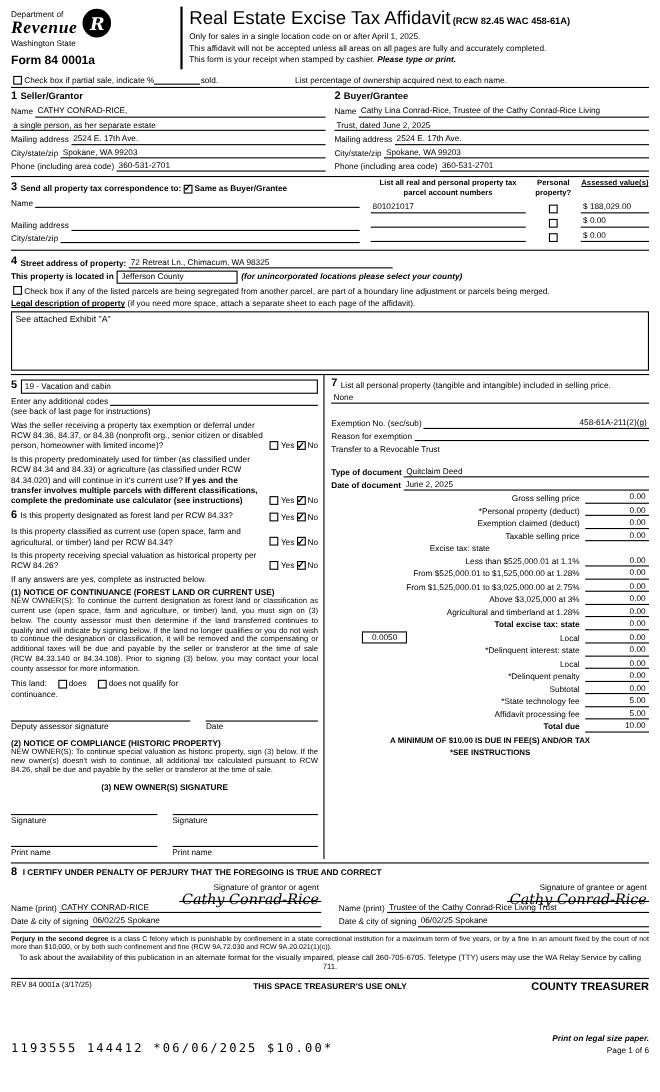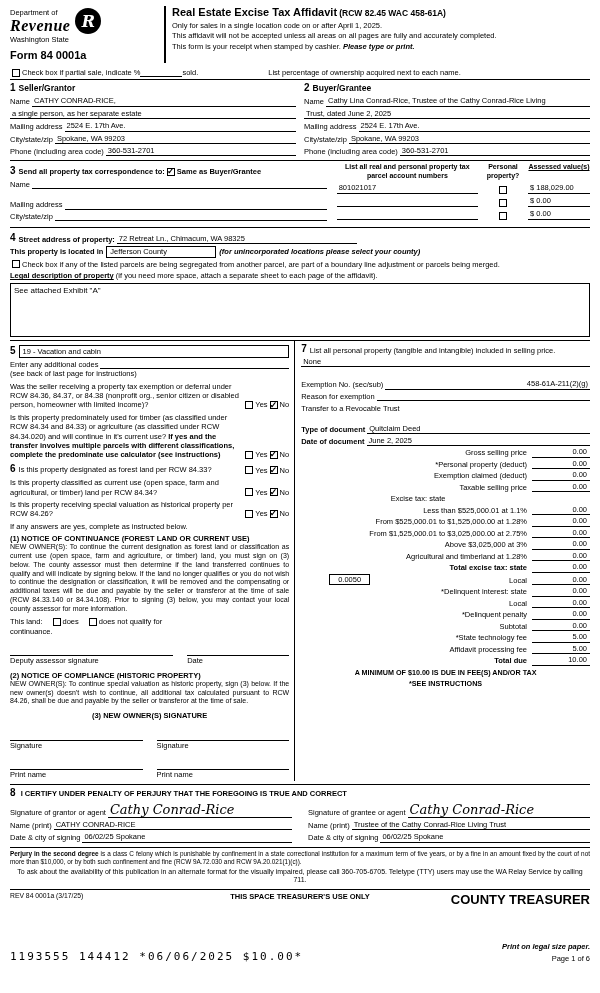--- a/index.html
+++ b/index.html
@@ -25,21 +25,21 @@
   .hdr-left { width:148px; padding-top:2px; }
   .dept-row { display:flex; gap:5px; align-items:flex-start; }
   .dept-small { font-size:7.5px; }
   .dept-big { font:italic bold 16px "Liberation Serif", serif; letter-spacing:.5px; }
   .logo { width:26px; height:26px; border-radius:50%; background:#000; color:#fff;
           display:flex; align-items:center; justify-content:center;
           font:italic bold 16px "DejaVu Serif", serif; flex:none; }
   .form-no { font-weight:bold; font-size:11px; margin-top:4px; }
   .vdiv { width:2px; background:#000; margin:0 6px; }
   .hdr-right { flex:1; }
-  .title { font-size:11px; font-weight:bold; }
+  .title { font-size:17px; font-weight:normal; }
   .rcw { font-size:8.5px; font-weight:bold; }
   .hnote { font-size:7.5px; margin-top:1px; }
   
   .partial { display:flex; align-items:flex-end; border-bottom:1px solid #000; padding:3px 0 2px; }
   .pctfill { width:42px; border-bottom:1px solid #000; min-height:8px; }
   .partial-right { margin-left:70px; }
   
   .s12 { display:flex; gap:8px; padding-top:2px; }
   .party { flex:1; }
   .sec-title { margin-bottom:1px; }
@@ -80,29 +80,29 @@
   .tlabel { text-align:right; padding-right:5px; }
   .tval { width:58px; border-bottom:1px solid #000; text-align:right; padding:0 3px; }
   .texcise { text-align:center; margin:2px 55px 0 0; font-size:7.5px; }
   .tprefix { margin-right:auto; border:1px solid #000; padding:0 8px; margin-left:28px; }
   .tmin { text-align:center; font-weight:bold; margin-top:2px; font-size:7.2px; }
   
   .s8 { border-top:1px solid #000; margin-top:3px; padding-top:2px; }
   .s8cols { display:flex; gap:16px; }
   .s8col { flex:1; }
   .script { font:italic 13px "DejaVu Serif", serif; transform:rotate(-2deg); transform-origin:left bottom; }
-  .sigrow { display:flex; align-items:flex-end; margin-top:2px; height:16px; }
+  .sigrow { display:flex; align-items:flex-end; margin-top:2px; height:16px;flex-direction:column; }
   
   .foot { border-top:1px solid #000; margin-top:4px; padding-top:2px; }
   .perjury { font-size:6.4px; text-align:justify; }
   .altfmt { font-size:7px; text-align:center; margin-top:2px; }
   .revrow { display:flex; align-items:flex-start; margin-top:4px; border-top:1px solid #000; padding-top:2px; }
   .revrow .l { flex:1; font-size:6.8px; }
   .revrow .c { flex:1.4; text-align:center; font-weight:bold; font-size:7.5px; }
-  .revrow .r { flex:1; text-align:right; font-weight:bold; font-size:13px; }
+  .revrow .r { flex:1; text-align:right; font-weight:bold; font-size:10px; }
   .stamp-row { display:flex; align-items:flex-end; margin-top:34px; }
   .receipt { font:11px "DejaVu Sans Mono", monospace; letter-spacing:2px; }
   .print-col { margin-left:auto; text-align:right; }
 </style>
 </head>
 <body>
 
 <div class="page">
 
   <header class="hdr">

